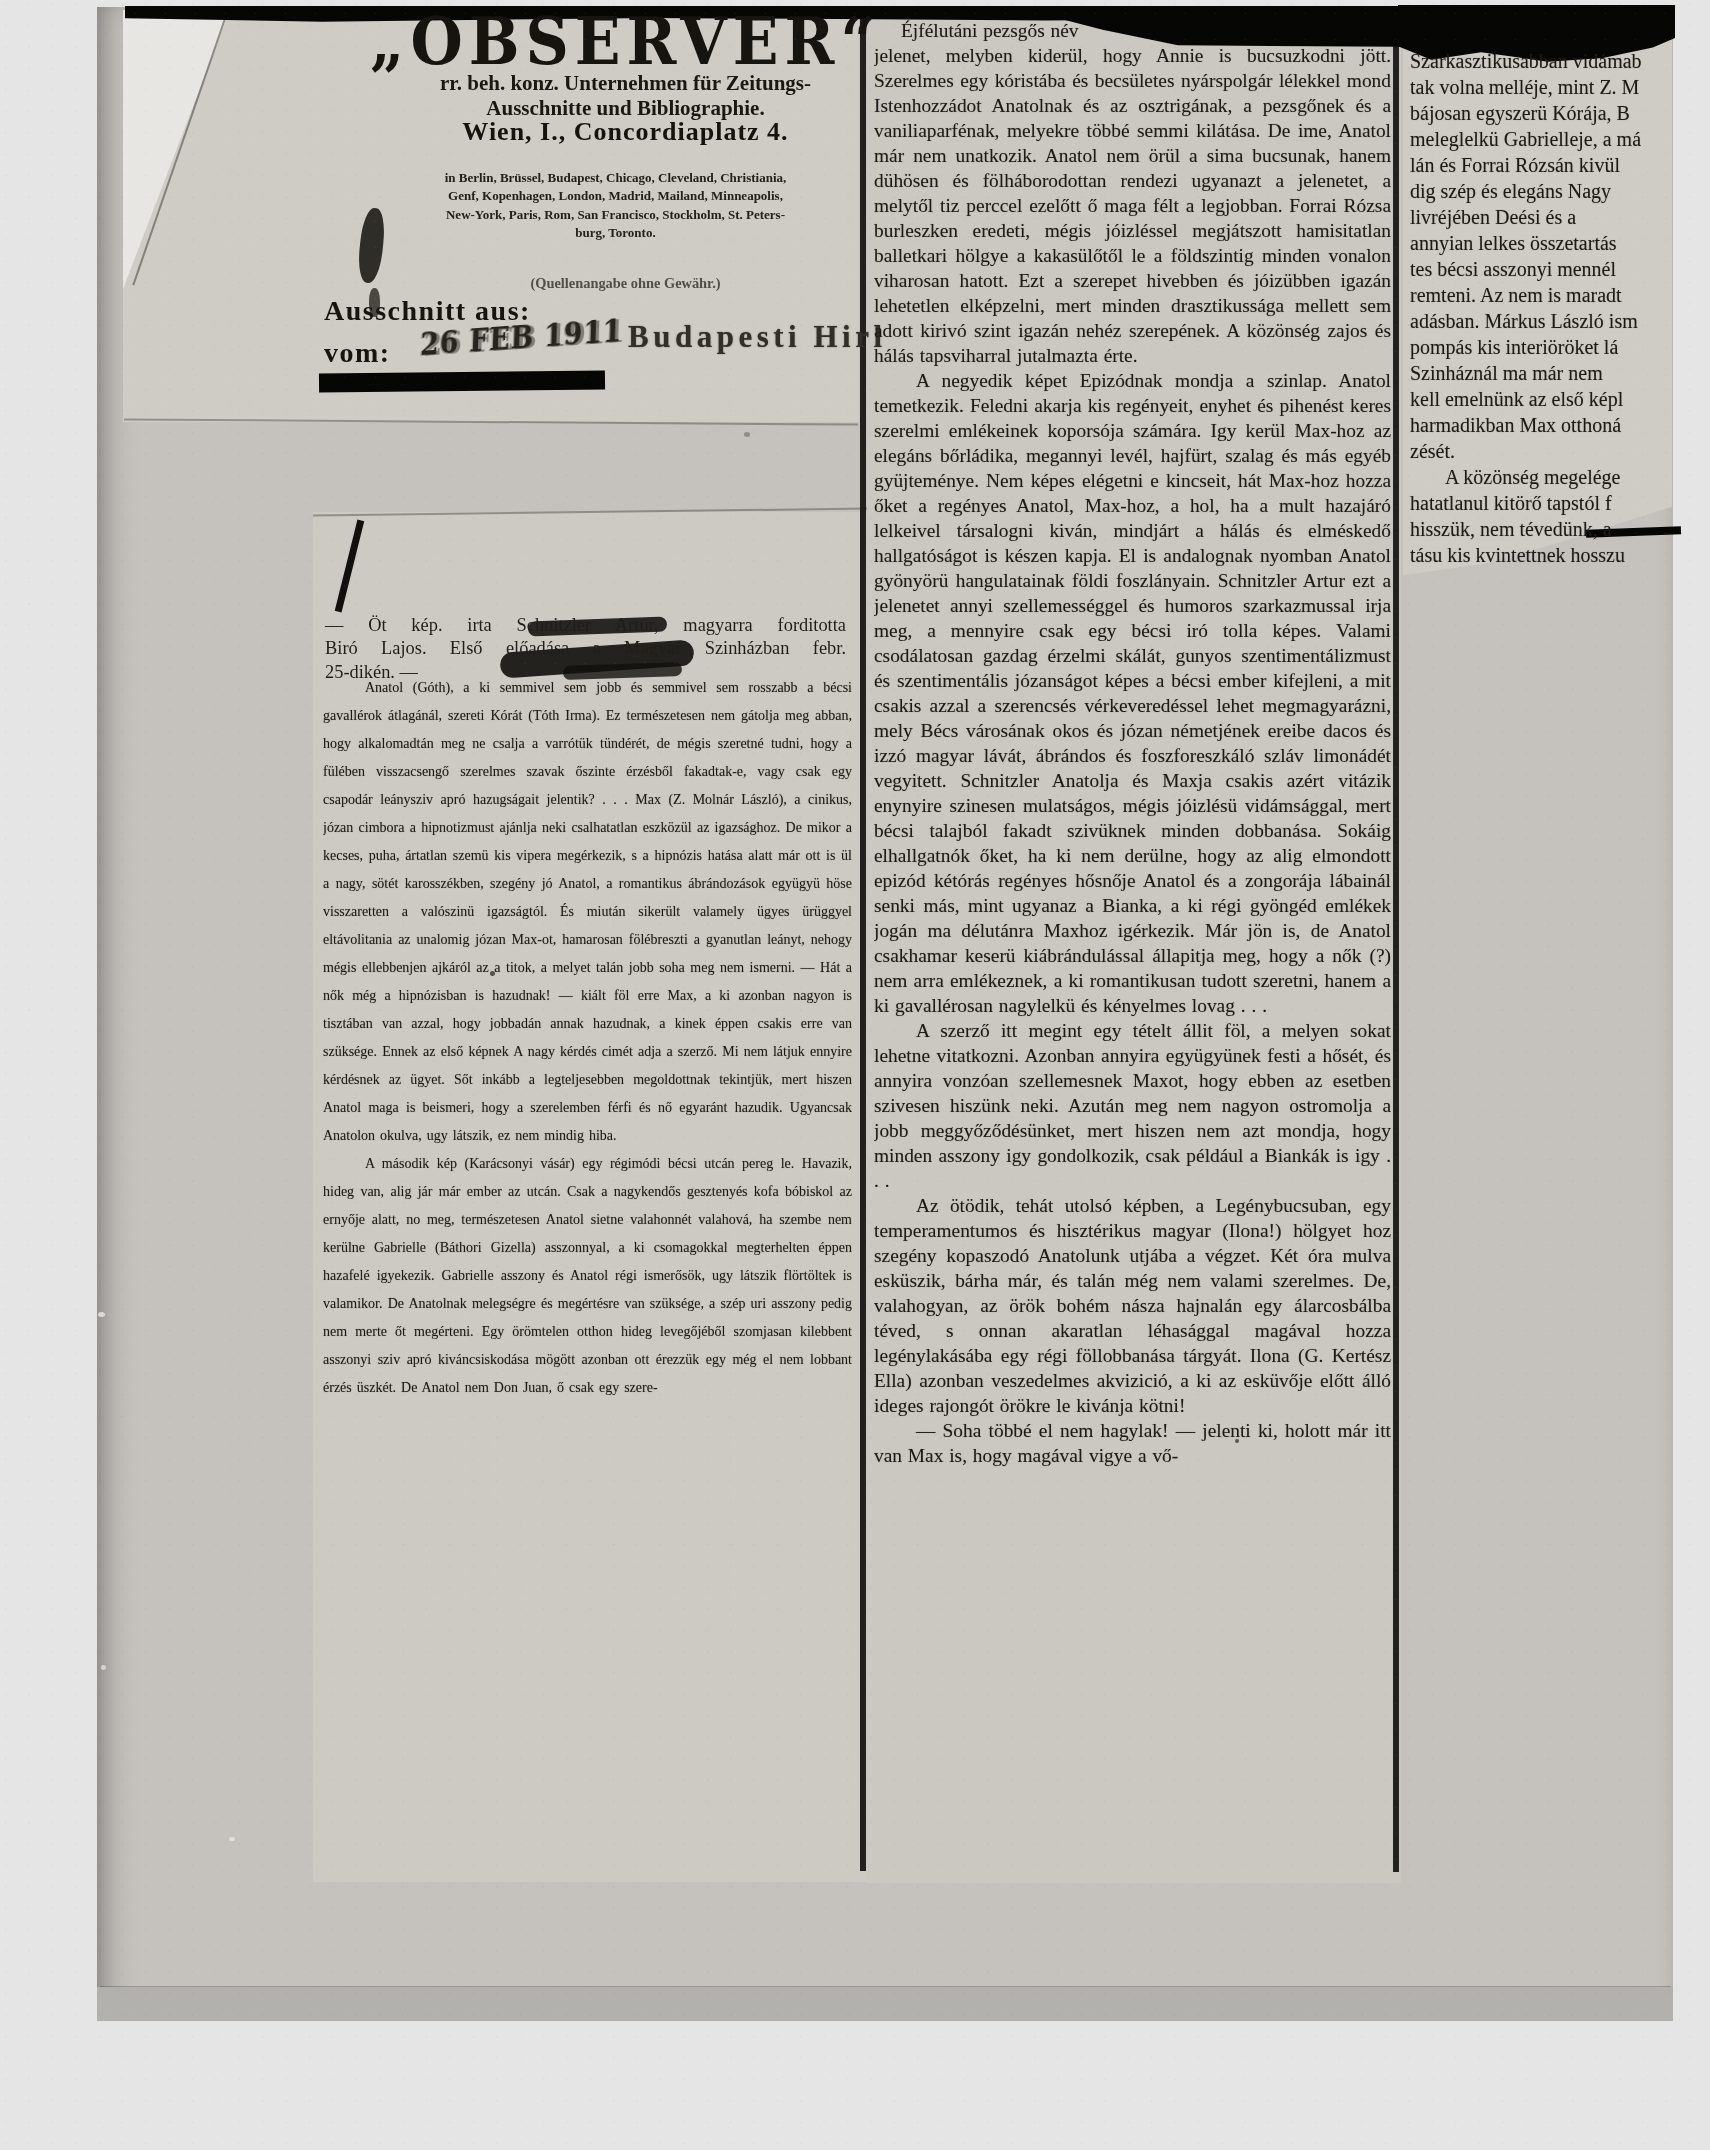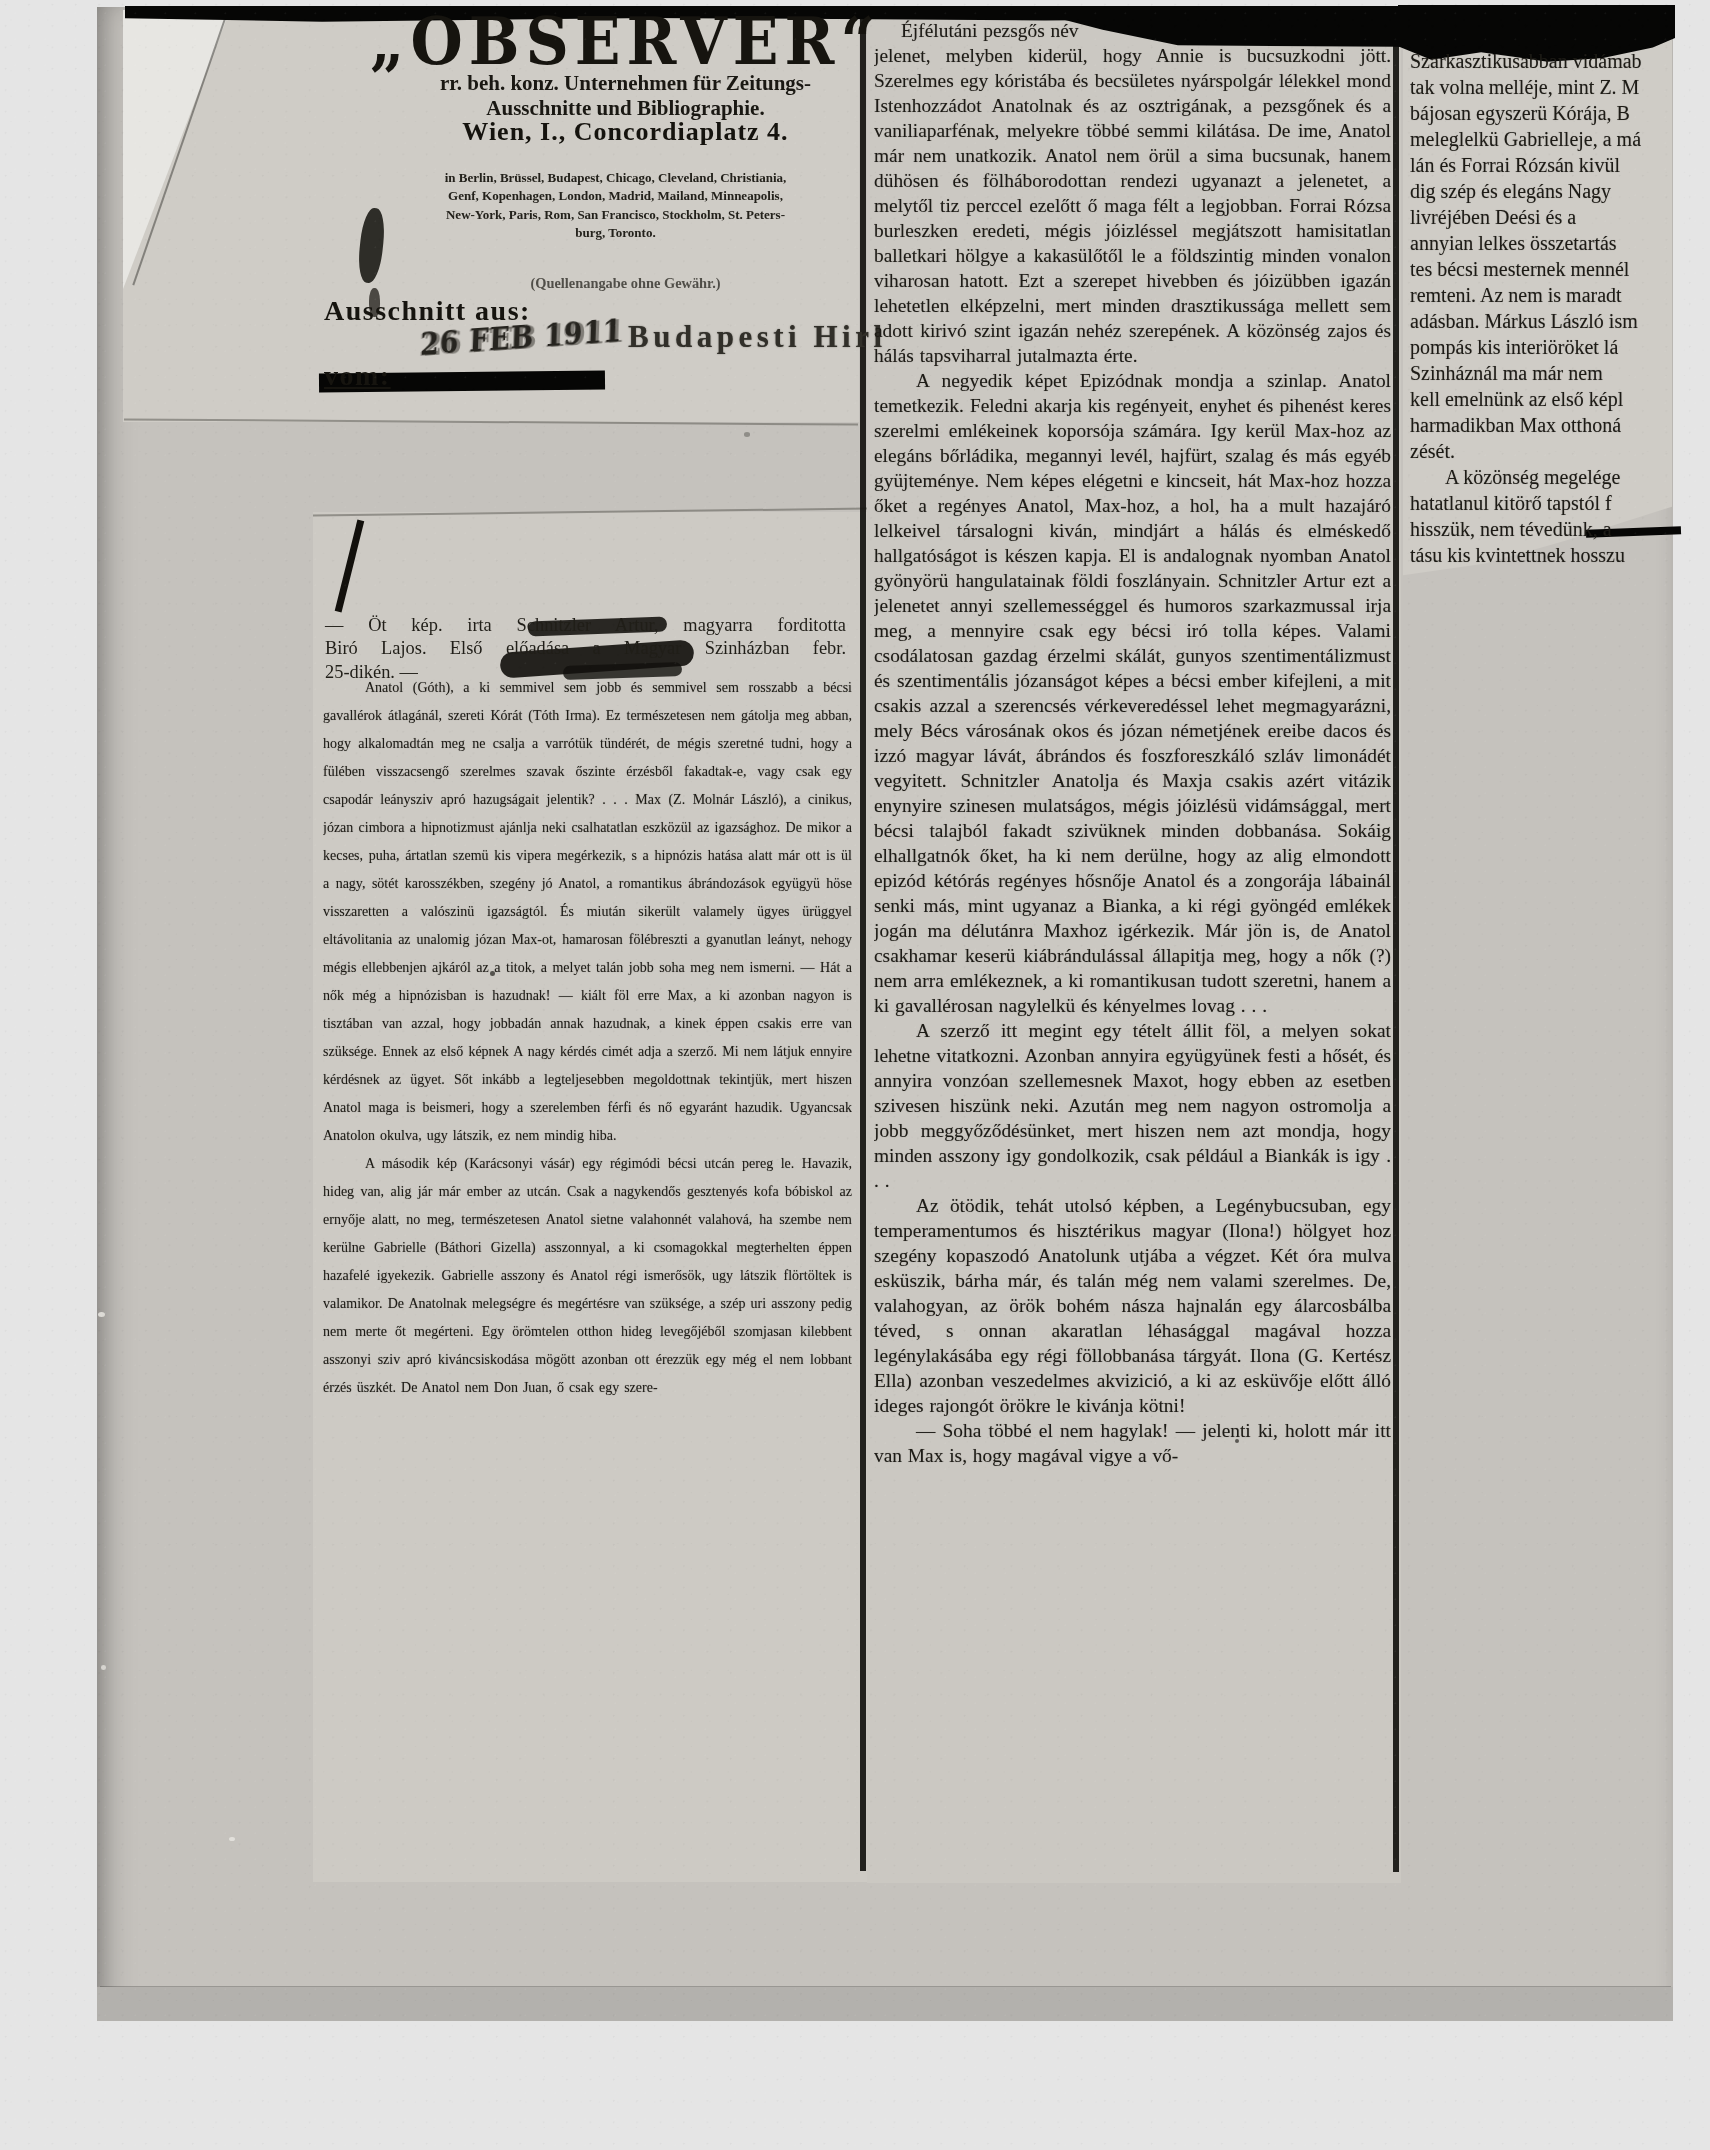--- a/index.html
+++ b/index.html
@@ -103,21 +103,21 @@
   <div class="t ctr rep" style="left:323px;top:169px;width:585px;">
     <div>in Berlin, Brüssel, Budapest, Chicago, Cleveland, Christiania,</div>
     <div>Genf, Kopenhagen, London, Madrid, Mailand, Minneapolis,</div>
     <div>New-York, Paris, Rom, San Francisco, Stockholm, St. Peters-</div>
     <div>burg, Toronto.</div>
   </div>
   <div class="t ctr disc" style="left:344px;top:275px;width:563px;">(Quellenangabe ohne Gewähr.)</div>
   <div class="t stamp" style="left:324px;top:295px;">Ausschnitt aus:</div>
   <div class="t datestamp" style="left:421px;top:325px;">26 FEB 1911</div>
   <div class="t typed" style="left:628px;top:319px;">Budapesti Hirl</div>
-  <div class="t stamp" style="left:324px;top:360px;text-decoration:underline;">vom:</div>
+  <div class="t stamp" style="left:324px;top:337px;">vom:</div>
 
   <div class="byline">
     <div class="j">— Öt kép. irta Schnitzler Artur, magyarra forditotta</div>
     <div class="j">Biró Lajos. Első előadása a Magyar Szinházban febr.</div>
     <div class="c">25-dikén. —</div>
   </div>
 
   <div class="bodycol" id="col1-body">
     <p>Anatol (Góth), a ki semmivel sem jobb és semmivel sem rosszabb a bécsi gavallérok átlagánál, szereti Kórát (Tóth Irma). Ez természetesen nem gátolja meg abban, hogy alkalomadtán meg ne csalja a varrótük tündérét, de mégis szeretné tudni, hogy a fülében visszacsengő szerelmes szavak őszinte érzésből fakadtak-e, vagy csak egy csapodár leánysziv apró hazugságait jelentik? . . . Max (Z. Molnár László), a cinikus, józan cimbora a hipnotizmust ajánlja neki csalhatatlan eszközül az igazsághoz. De mikor a kecses, puha, ártatlan szemü kis vipera megérkezik, s a hipnózis hatása alatt már ott is ül a nagy, sötét karosszékben, szegény jó Anatol, a romantikus ábrándozások együgyü höse visszaretten a valószinü igazságtól. És miután sikerült valamely ügyes ürüggyel eltávolitania az unalomig józan Max-ot, hamarosan fölébreszti a gyanutlan leányt, nehogy mégis ellebbenjen ajkáról az a titok, a melyet talán jobb soha meg nem ismerni. — Hát a nők még a hipnózisban is hazudnak! — kiált föl erre Max, a ki azonban nagyon is tisztában van azzal, hogy jobbadán annak hazudnak, a kinek éppen csakis erre van szüksége. Ennek az első képnek A nagy kérdés cimét adja a szerző. Mi nem látjuk ennyire kérdésnek az ügyet. Sőt inkább a legteljesebben megoldottnak tekintjük, mert hiszen Anatol maga is beismeri, hogy a szerelemben férfi és nő egyaránt hazudik. Ugyancsak Anatolon okulva, ugy látszik, ez nem mindig hiba.</p>
     <p>A második kép (Karácsonyi vásár) egy régimódi bécsi utcán pereg le. Havazik, hideg van, alig jár már ember az utcán. Csak a nagykendős gesztenyés kofa bóbiskol az ernyője alatt, no meg, természetesen Anatol sietne valahonnét valahová, ha szembe nem kerülne Gabrielle (Báthori Gizella) asszonnyal, a ki csomagokkal megterhelten éppen hazafelé igyekezik. Gabrielle asszony és Anatol régi ismerősök, ugy látszik flörtöltek is valamikor. De Anatolnak melegségre és megértésre van szüksége, a szép uri asszony pedig nem merte őt megérteni. Egy örömtelen otthon hideg levegőjéből szomjasan kilebbent asszonyi sziv apró kiváncsiskodása mögött azonban ott érezzük egy még el nem lobbant érzés üszkét. De Anatol nem Don Juan, ő csak egy szere-</p>
@@ -134,21 +134,21 @@
 
   <div id="col3-lines" class="t">
     <div>Szarkasztikusabban vidámab</div>
     <div>tak volna melléje, mint Z. M</div>
     <div>bájosan egyszerü Kórája, B</div>
     <div>meleglelkü Gabrielleje, a má</div>
     <div>lán és Forrai Rózsán kivül</div>
     <div>dig szép és elegáns Nagy</div>
     <div>livréjében Deési és a</div>
     <div>annyian lelkes összetartás</div>
-    <div>tes bécsi mesternek mennél</div>
+    <div>tes bécsi asszonyi mennél</div>
     <div>remteni. Az nem is maradt</div>
     <div>adásban. Márkus László ism</div>
     <div>pompás kis interiöröket lá</div>
     <div>Szinháznál ma már nem</div>
     <div>kell emelnünk az első képl</div>
     <div>harmadikban Max otthoná</div>
     <div>zését.</div>
     <div class="ind">A közönség megelége</div>
     <div>hatatlanul kitörő tapstól f</div>
     <div>hisszük, nem tévedünk, a</div>

